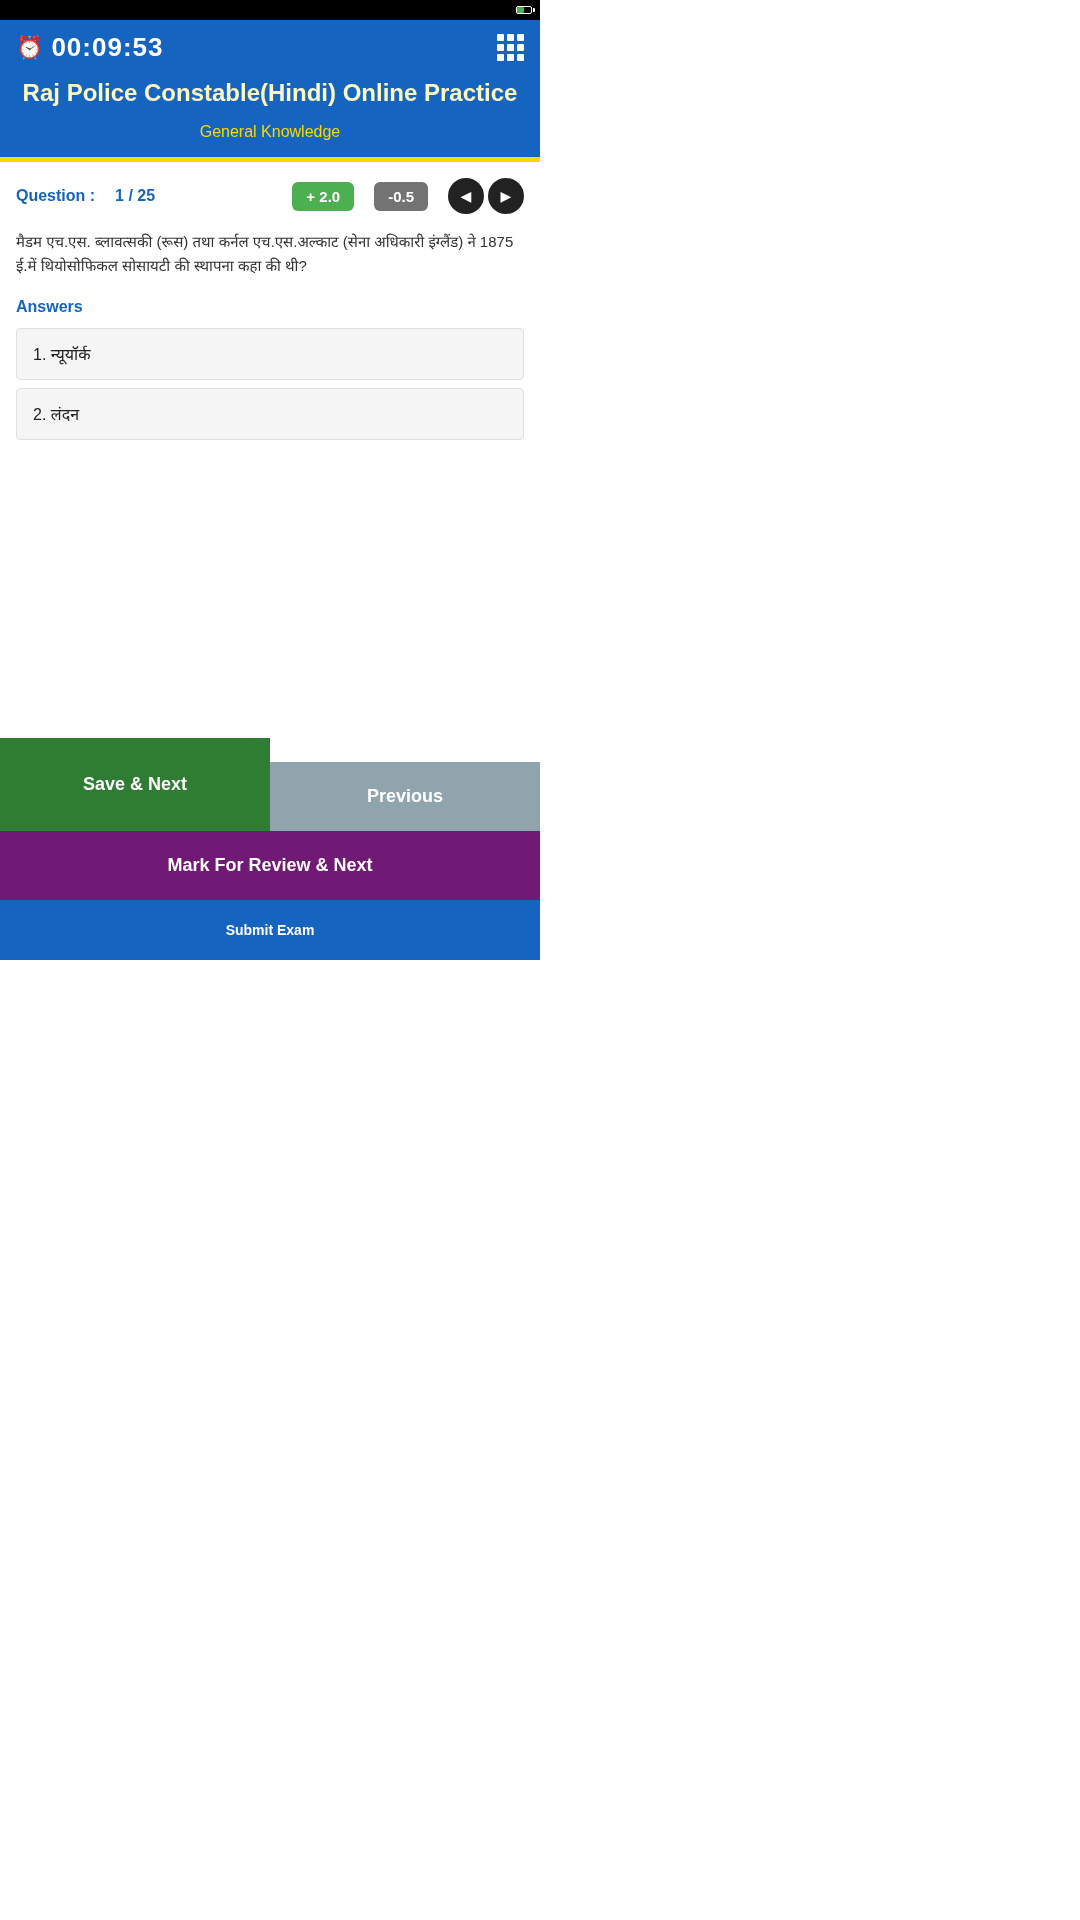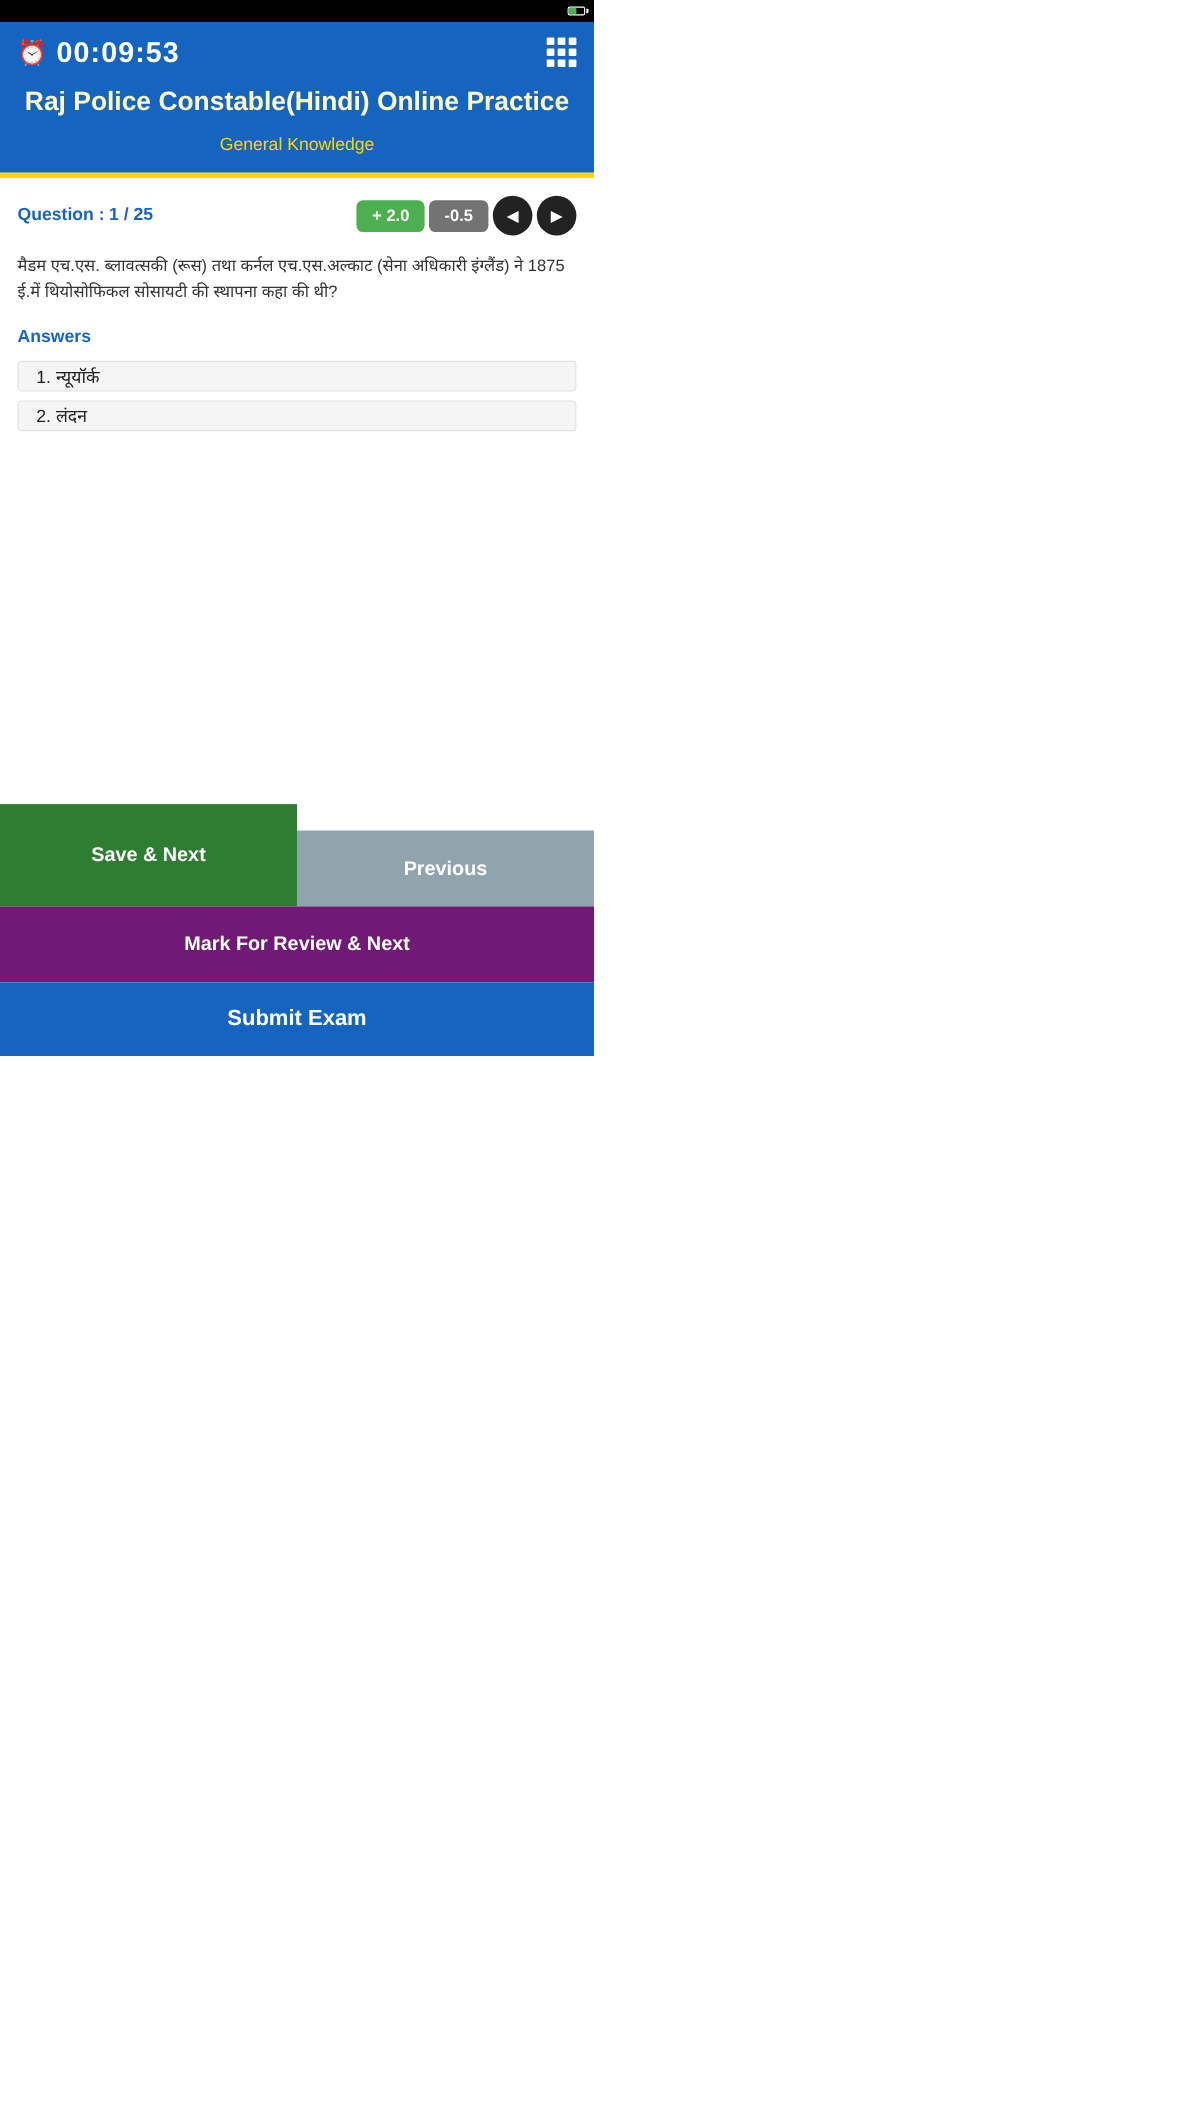--- a/index.html
+++ b/index.html
@@ -128,21 +128,21 @@
     }
 
     .question-area {
       padding: 16px;
       background: #fff;
     }
 
     .question-header {
       display: flex;
       align-items: center;
-      gap: 4px;
+      gap: 20px;
       margin-bottom: 16px;
     }
 
     .question-label {
       color: #1565c0;
       font-size: 16px;
       font-weight: bold;
     }
 
     .question-num {
@@ -201,21 +201,21 @@
     .answers-label {
       color: #1565c0;
       font-size: 16px;
       font-weight: bold;
       margin-bottom: 12px;
     }
 
     .answer-option {
       background: #f5f5f5;
       border: 1px solid #e0e0e0;
-      padding: 2px 16px;
+      padding: 14px 16px;
       margin-bottom: 8px;
       border-radius: 4px;
       font-size: 16px;
       color: #222;
       cursor: pointer;
     }
 
     .bottom-buttons {
       position: absolute;
       bottom: 0;
@@ -273,21 +273,21 @@
       padding: 24px;
       flex: 1;
       border: none;
       cursor: pointer;
       text-align: center;
     }
 
     .btn-submit {
       background: #1565c0;
       color: #fff;
-      font-size: 20px;
+      font-size: 14px;
       font-weight: bold;
       padding: 22px;
       width: 100%;
       border: none;
       cursor: pointer;
       text-align: center;
     }
   </style>
 </head>
 <body>

